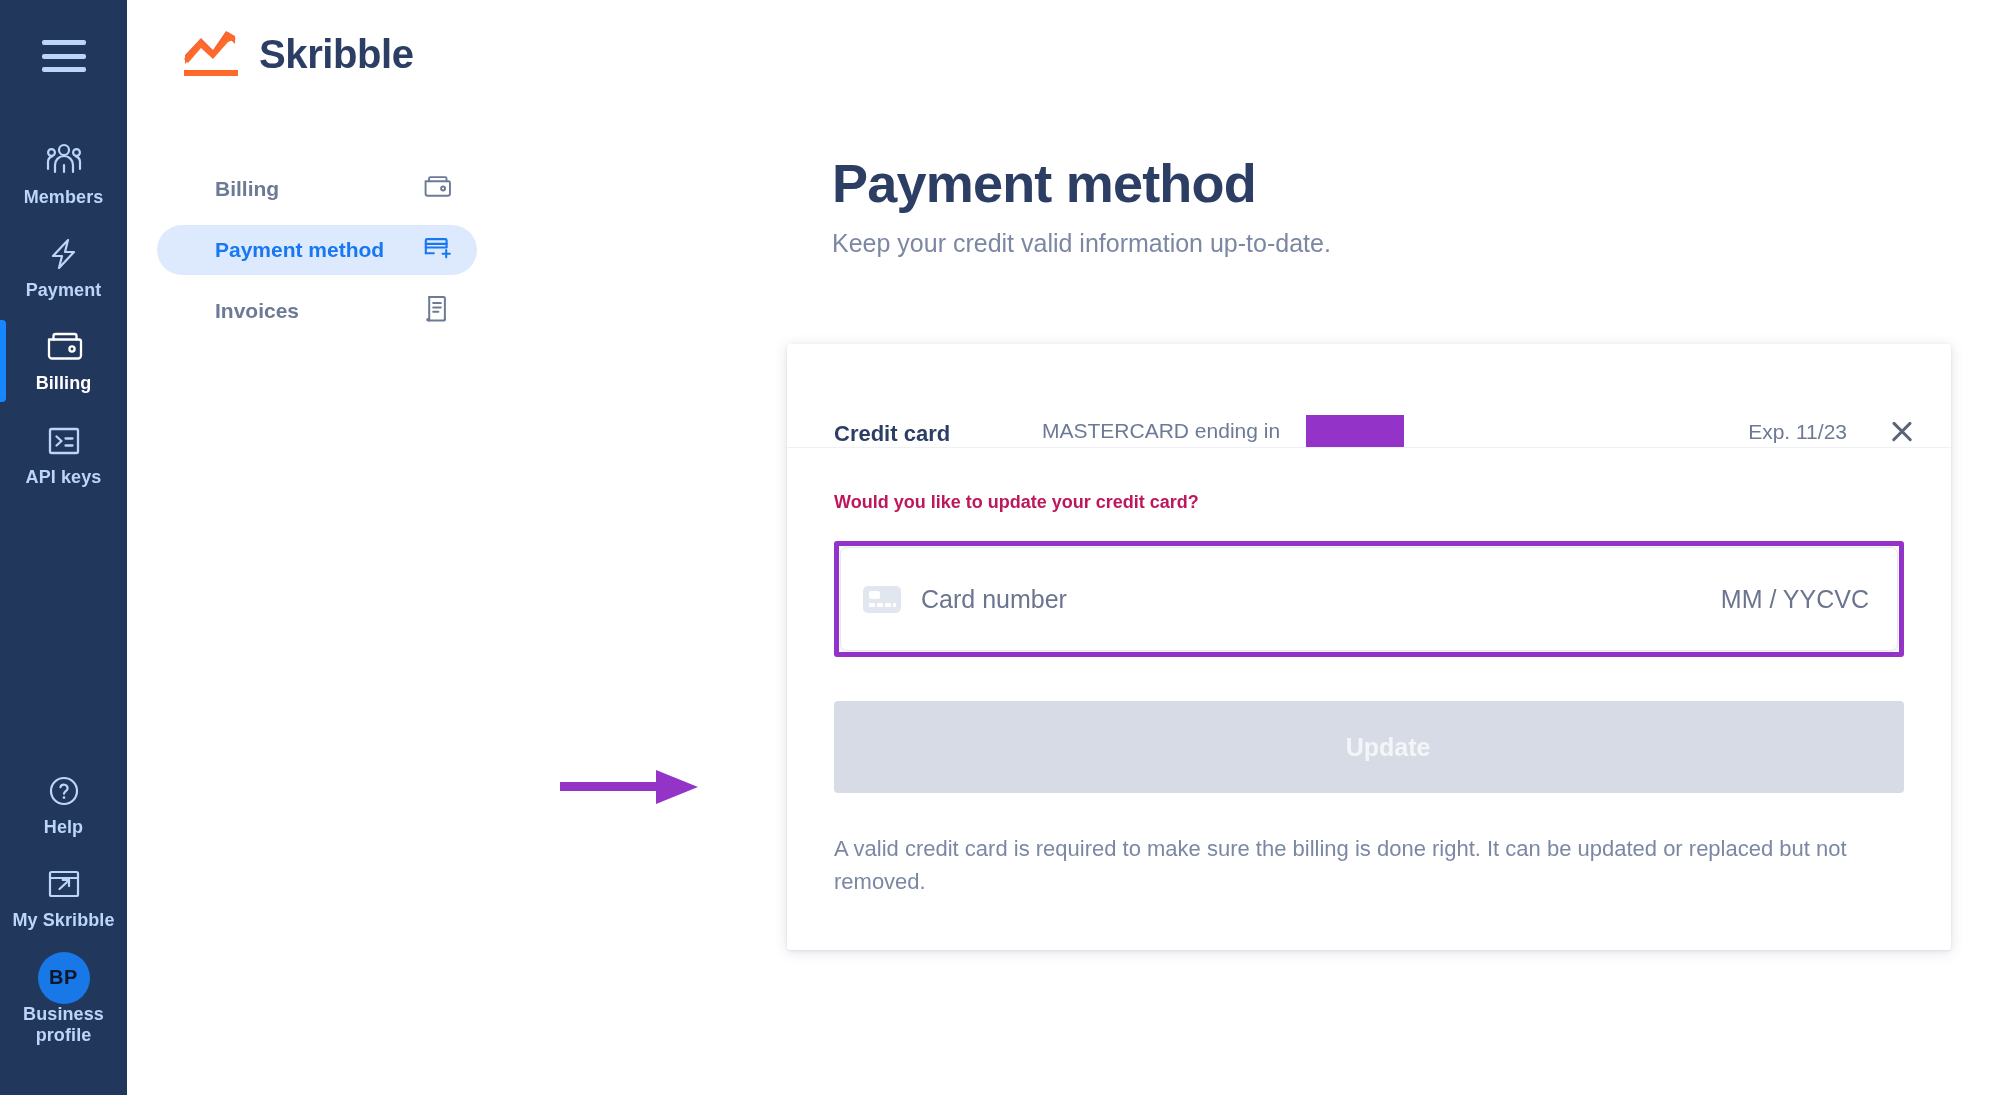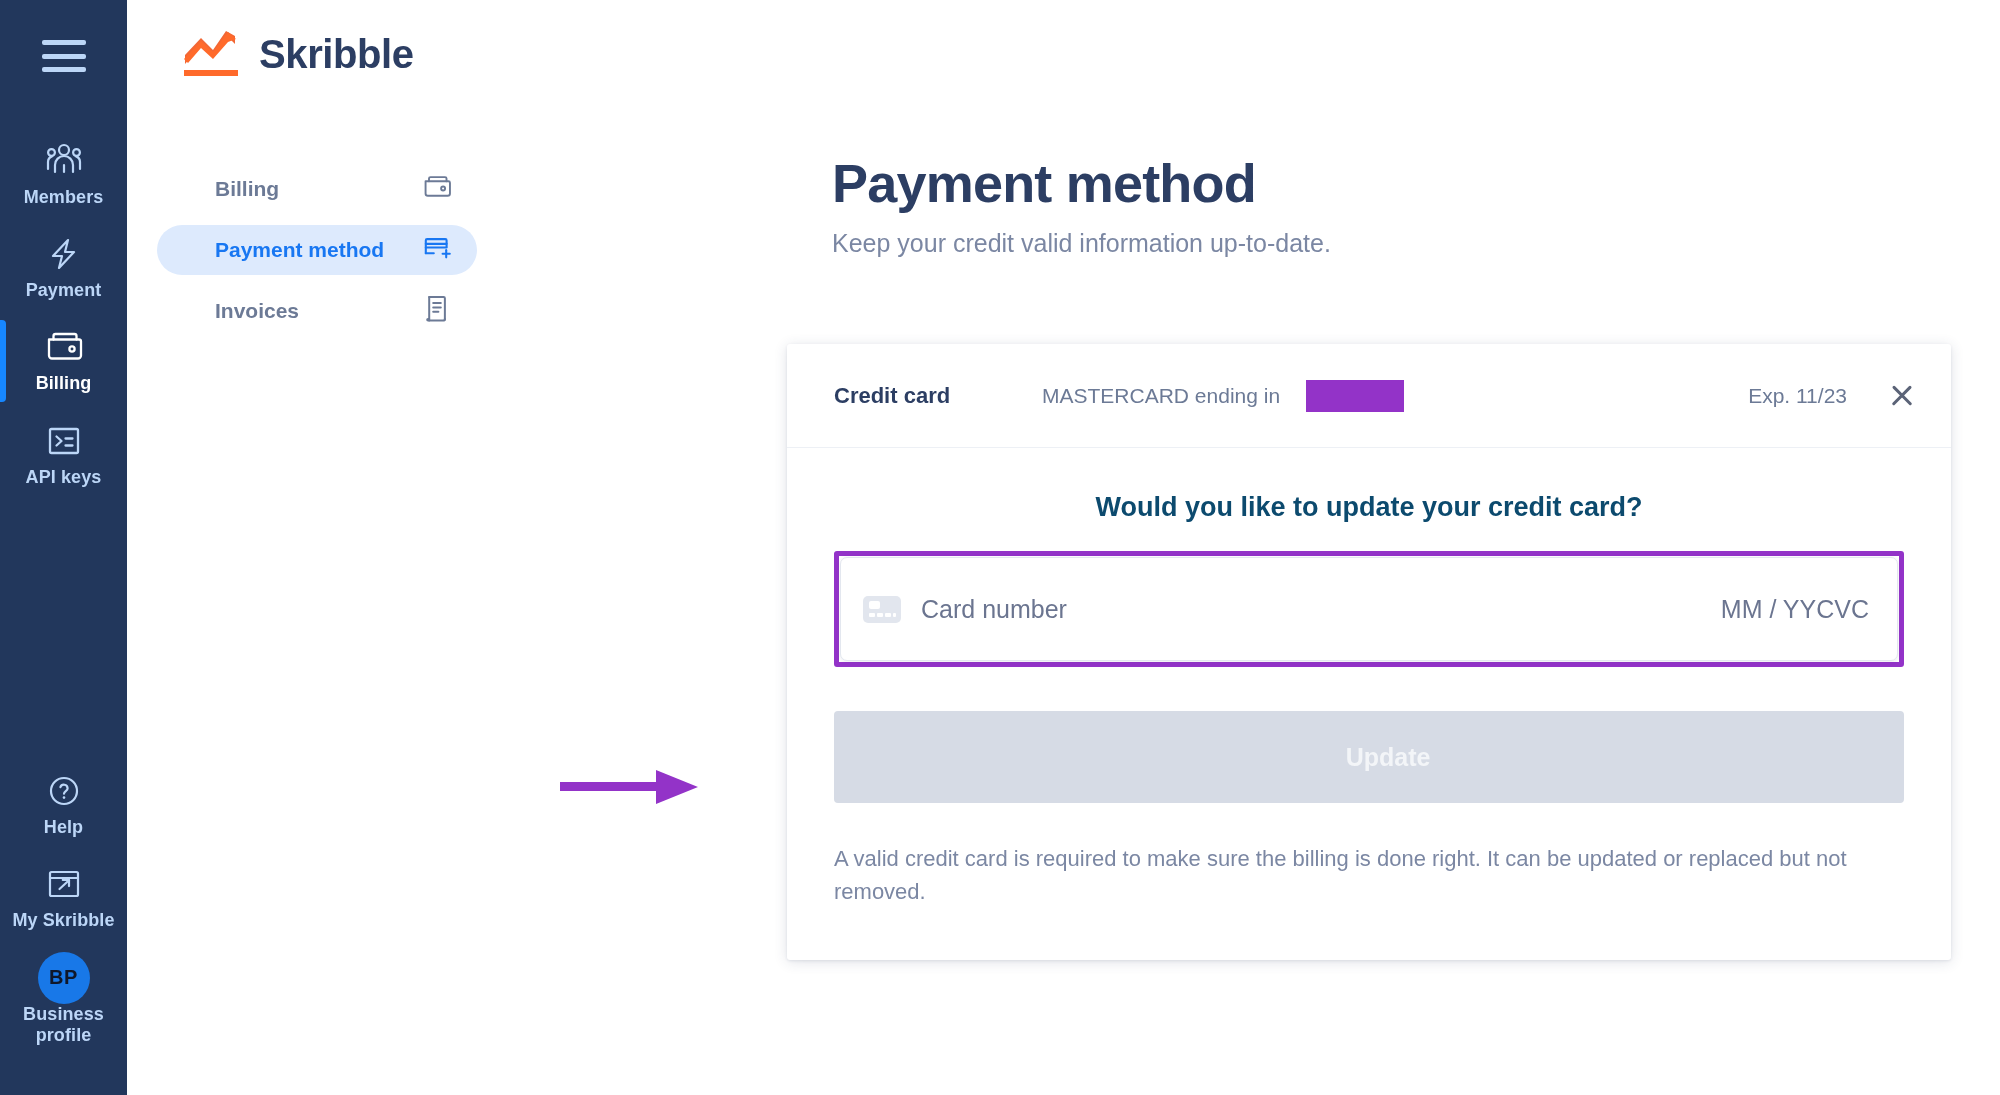--- a/index.html
+++ b/index.html
@@ -75,38 +75,38 @@
   .page-title { font-size: 54px; font-weight: 800; color: #2c3e63; letter-spacing: -0.8px; line-height: 1.05; }
   .page-sub { margin-top: 17px; font-size: 25px; color: #7b87a3; font-weight: 400; }
 
   
   .panel {
     position: absolute; left: 660px; top: 344px; width: 1164px;
     background: #fff; border-radius: 3px;
     box-shadow: 0 2px 14px rgba(40,55,95,0.14), 0 1px 3px rgba(40,55,95,0.10);
   }
   .panel-head {
-    display: flex; align-items: center; height: 104px;
+    display: flex; align-items: flex-end; height: 104px;
     padding: 0 34px 0 47px; border-bottom: 1px solid #edf0f5;
   }
   .ph-title { font-size: 22px; font-weight: 700; color: #2c3e63; width: 208px; flex: 0 0 auto; }
   .ph-desc { font-size: 21px; color: #6c7a96; display:flex; align-items:center; gap: 16px; }
   .redaction { display: inline-block; width: 98px; height: 32px; background: #9333c8; margin-left: 10px; vertical-align: middle; }
   .ph-right { margin-left: auto; display: flex; align-items: center; gap: 40px; }
   .ph-exp { font-size: 21px; color: #6c7a96; }
   .close-x { width: 30px; height: 30px; cursor: pointer; position: relative; }
   .close-x::before, .close-x::after {
     content:""; position:absolute; left: 2px; top: 13px; width: 26px; height: 3.4px;
     background: #5b6377; border-radius: 2px;
   }
   .close-x::before { transform: rotate(45deg); }
   .close-x::after  { transform: rotate(-45deg); }
 
   .panel-body { padding: 44px 47px 52px 47px; }
-  .form-q { font-size: 27px; font-weight: 700; color: #0c4a6e; text-align: center; }
+  .form-q { font-size: 18px; font-weight: 700; color: #be185d; }
 
   .hl-box {
     margin-top: 28px; padding: 1px; border: 5px solid #9333c8; border-radius: 3px;
   }
   .card-input {
     height: 104px; background:#fff; border-radius: 7px;
     border: 1px solid #e3e7ef;
     box-shadow: 0 1px 4px rgba(40,55,95,0.09);
     display:flex; align-items:center; padding: 0 28px 0 22px; cursor: text;
   }

